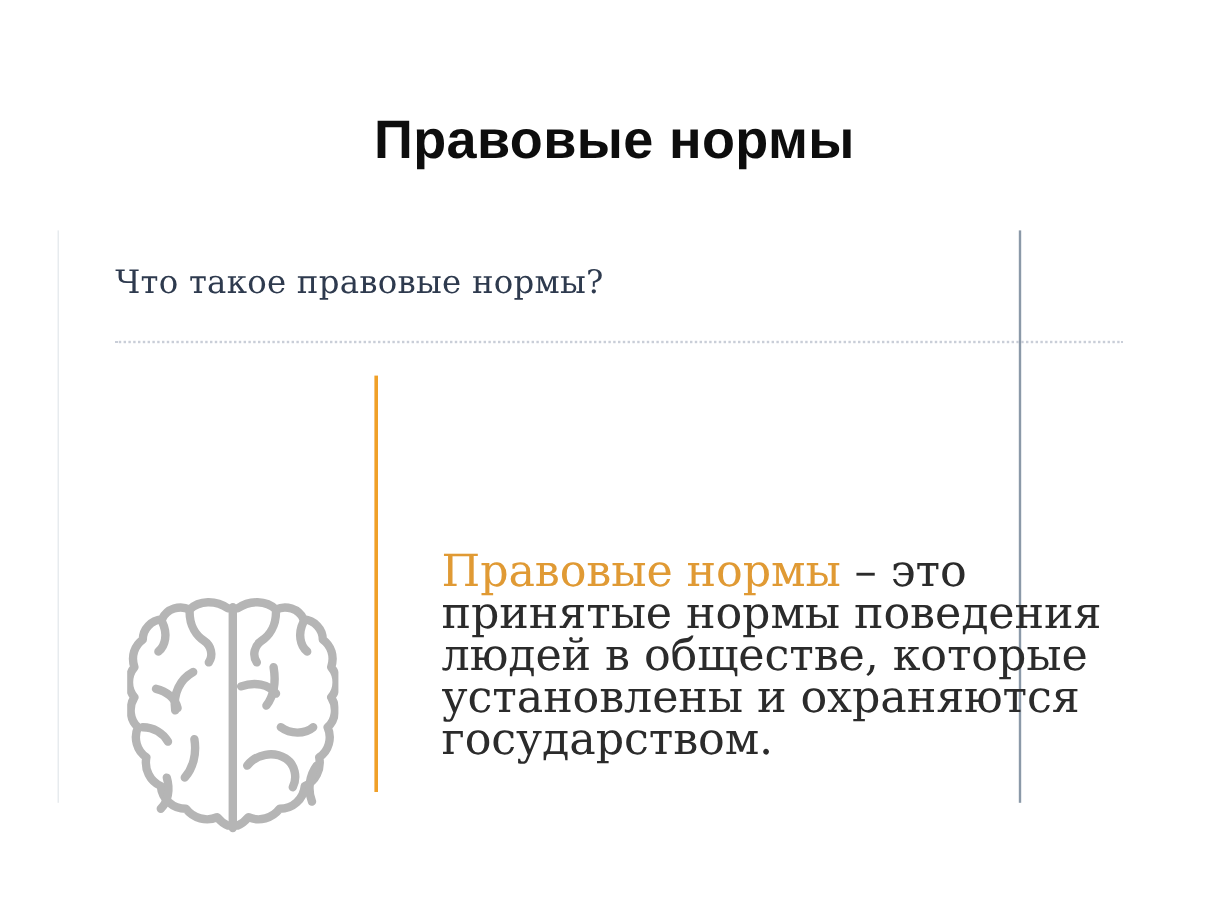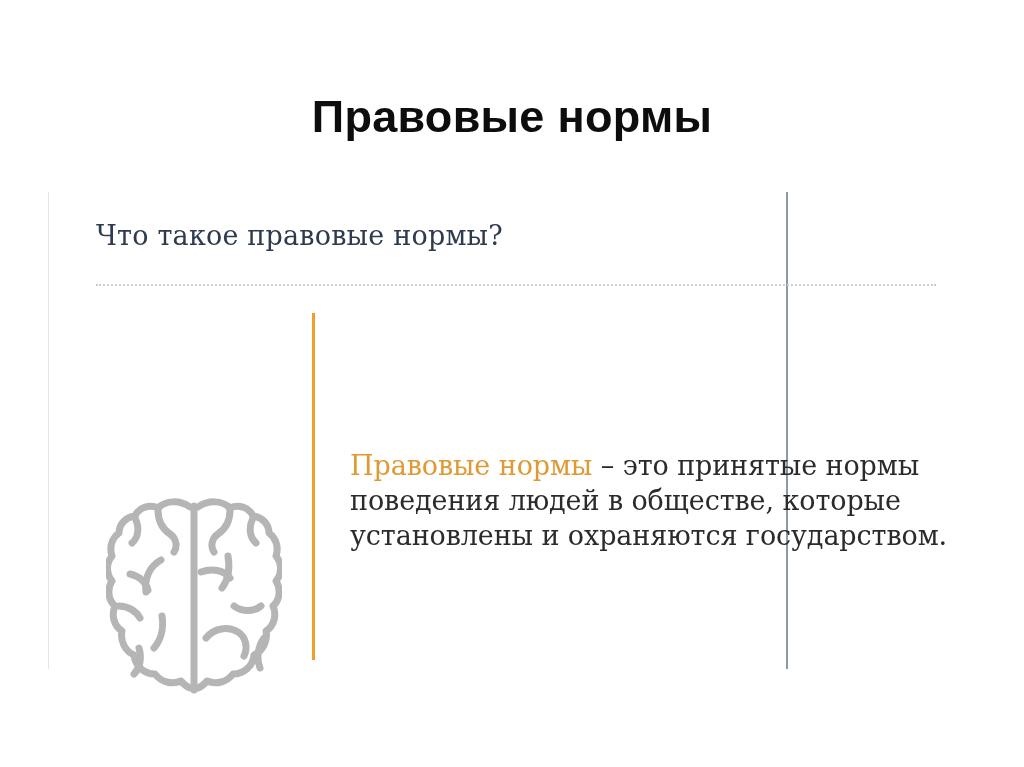--- a/index.html
+++ b/index.html
@@ -38,21 +38,21 @@
     color: #0d0d0d;
     line-height: 1.1;
     white-space: nowrap;
   }
 
   
   .slide {
     position: absolute;
     left: 48px;
     top: 192px;
-    width: 740px;
+    width: 803px;
     height: 477px;
     background: #ffffff;
     box-sizing: border-box;
     text-decoration: underline;
   }
   .slide-border-left {
     position: absolute;
     left: 0;
     top: 0;
     width: 1px;
@@ -119,25 +119,25 @@
     left: 264px;
     top: 0px;
     width: 3px;
     height: 347px;
     background: #f0a028;
   }
 
   
   .definition {
     position: absolute;
-    left: 302px;
+    left: 320px;
     top: 108px;
     width: 600px;
     font-family: "DejaVu Serif", "Liberation Serif", serif;
-    font-size: 27px;
+    font-size: 37px;
     line-height: 35px;
     color: #2b2b2b;
     letter-spacing: -0.1px;
   }
   .definition .term {
     color: #e09a34;
   }
 </style>
 </head>
 <body>

